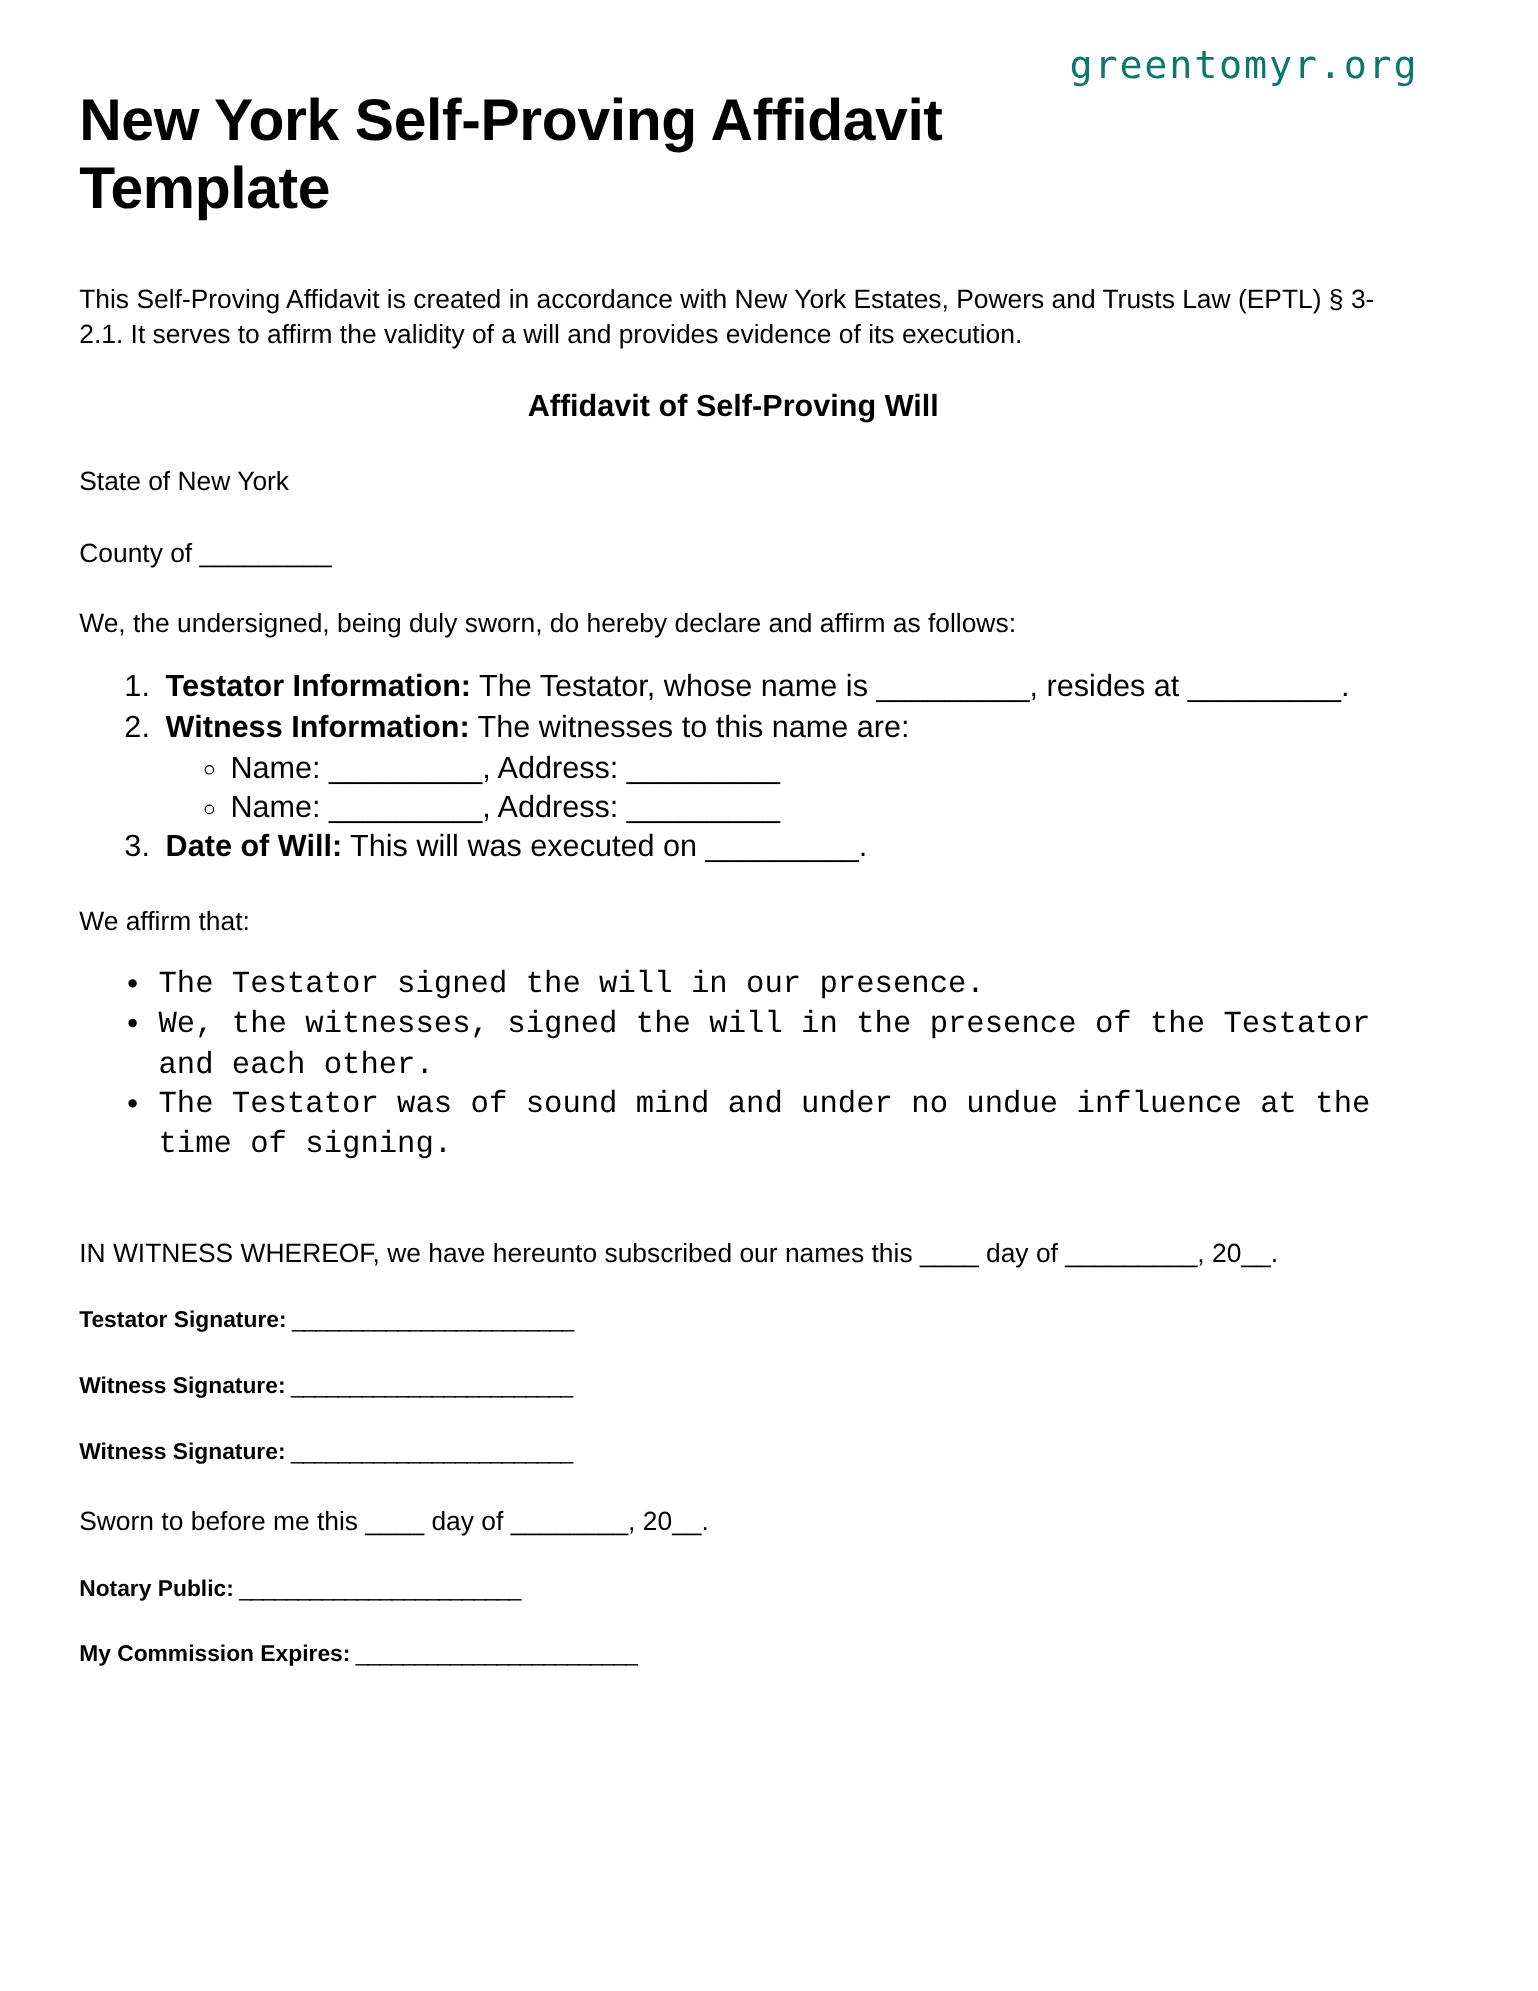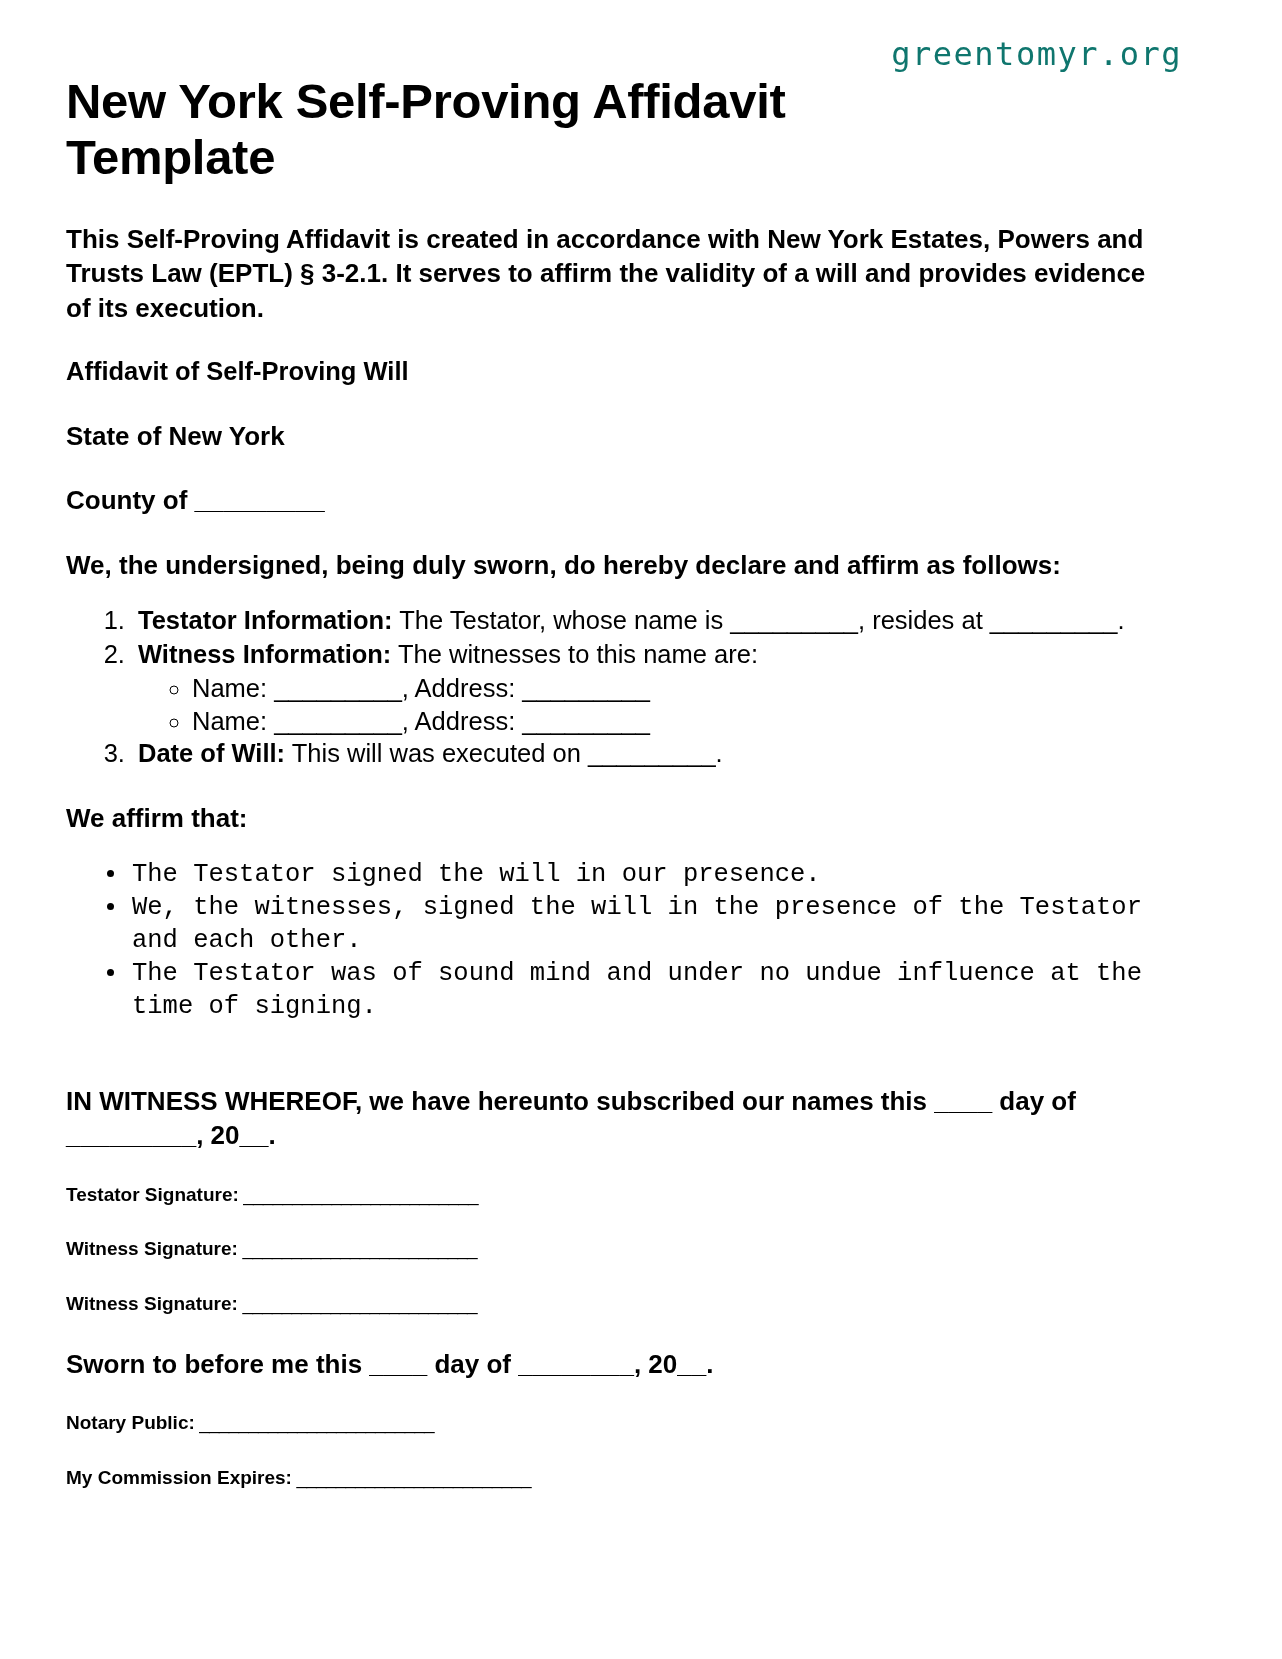--- a/index.html
+++ b/index.html
@@ -38,39 +38,40 @@
   .content {
     position: absolute;
     left: 66px;
     top: 74px;
     width: 1090px;
   }
   h1.doc-title {
     font-size: 49px;
     font-weight: bold;
     line-height: 1.14;
-    margin: 0 0 0 0;
+    margin: 0 0 13px 0;
     letter-spacing: -0.3px;
     font-stretch: condensed;
     width: 900px;
   }
   p.para {
-    font-size: 26px;
+    font-size: 22px;
     line-height: 1.33;
     margin: 0;
-    font-weight: bold;
+    font-weight: normal;
   }
   .gap-lg { height: 36px; }
   .gap-md { height: 30px; }
   .gap-sm { height: 22px; }
   h2.sub-head {
     font-size: 25.5px;
     font-weight: bold;
     margin: 0;
     line-height: 1.3;
+    text-align: center;
   }
   ol.numlist {
     margin: 0;
     padding-left: 66px;
     font-size: 25.5px;
     line-height: 1.33;
   }
   ol.numlist > li {
     margin: 0 0 0 0;
     padding-left: 6px;

